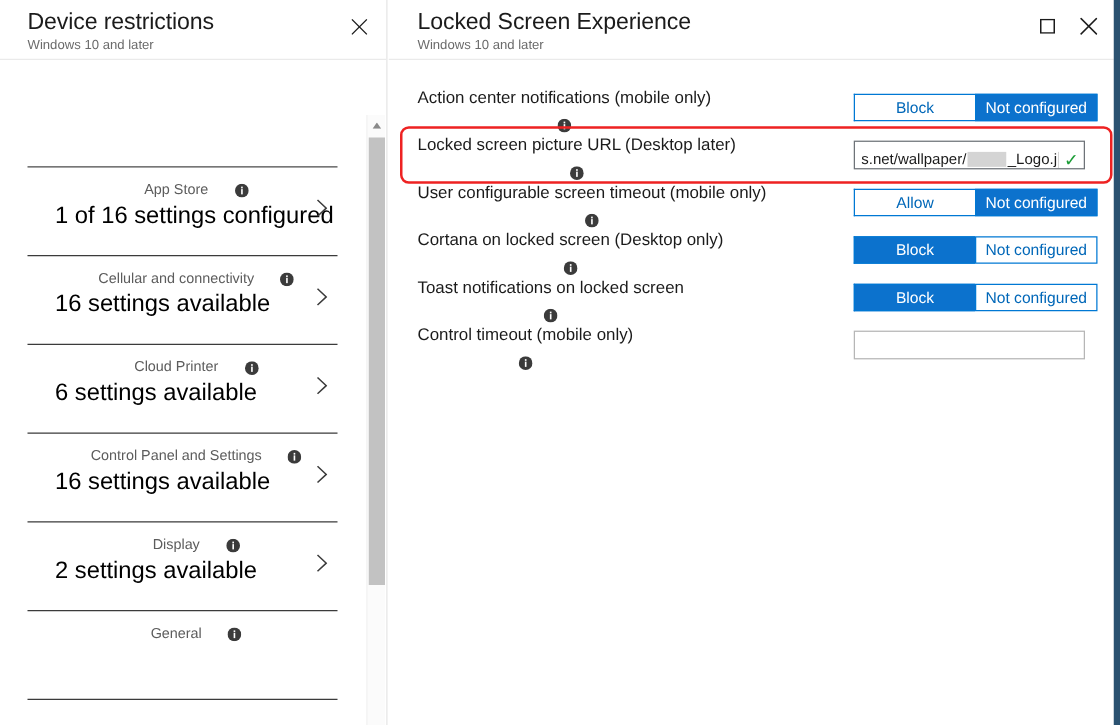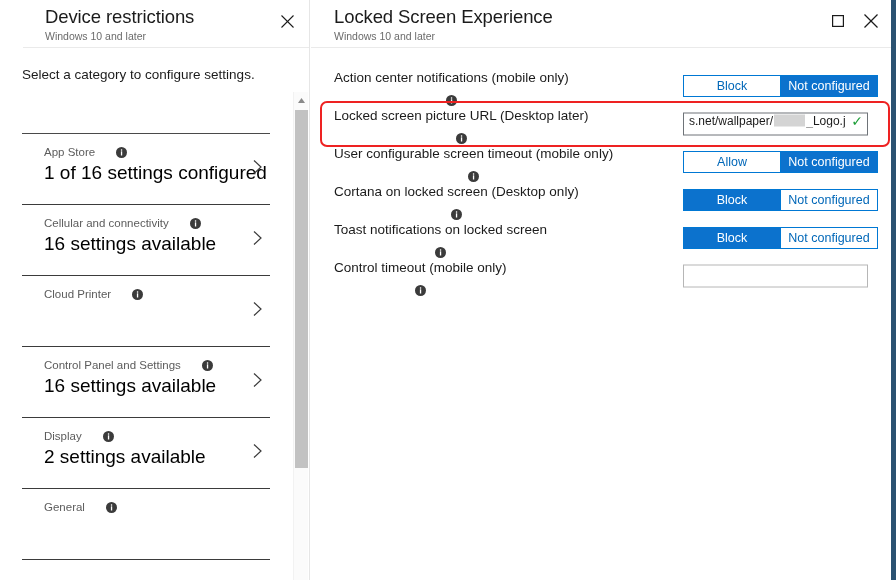--- a/index.html
+++ b/index.html
@@ -30,21 +30,20 @@
     position: absolute; left: 0; top: 0;
     width: 310px; height: 580px;
     background: #ffffff;
     border-right: 1px solid #e6e6e6;
   }
   .lp-header {
     position: relative;
     height: 48px;
     border-bottom: 1px solid #eaeaea;
     padding: 6px 0 0 22px;
-    margin-left: 23px;
   }
   .lp-title {
     font-size: 18.5px;
     font-weight: 400;
     color: #1b1b1b;
     letter-spacing: -0.1px;
     line-height: 22px;
   }
   .lp-sub {
     font-size: 10.5px;
@@ -92,20 +91,21 @@
     margin-left: 22px;
     cursor: pointer;
   }
   .cat-name {
     font-size: 11.5px;
     color: #5c5c5c;
     line-height: 15px;
     display: flex;
     align-items: center;
     gap: 21px;
+    justify-content: center;
   }
   .cat-count {
     font-size: 19px;
     color: #000000;
     line-height: 20px;
     margin-top: 3px;
   }
   .cat-chev {
     position: absolute;
     right: 8px; top: 50%;
@@ -228,21 +228,21 @@
   .text-input {
     position: absolute;
     left: 372px;
     top: 50%;
     transform: translateY(-50%);
     width: 185px;
     height: 23px;
     background: #ffffff;
     border: 1px solid #6e7378;
     display: flex;
-    align-items: flex-start;
+    align-items: flex-end;
     padding: 0 4px 0 5px;
     cursor: text;
     overflow: hidden;
   }
   .text-input.plain { border: 1px solid #b6b6b6; }
   .ti-text {
     font-size: 12px;
     color: #1b1b1b;
     white-space: nowrap;
     display: flex;
@@ -295,21 +295,20 @@
       <div class="lp-sub">Windows 10 and later</div>
       <div class="lp-close">
         <svg width="13" height="13" viewBox="0 0 13 13">
           <line x1="0.5" y1="0.5" x2="12.5" y2="12.5" stroke="#1b1b1b" stroke-width="1.1"></line>
           <line x1="12.5" y1="0.5" x2="0.5" y2="12.5" stroke="#1b1b1b" stroke-width="1.1"></line>
         </svg>
       </div>
     </div>
 
     <div class="lp-body">
-      <div class="lp-intro">Select a category to configure settings.</div>
       <div class="lp-intro-rule"></div>
 
       <div class="cat-list" id="cat-list">
           <div class="cat-item">
             <div class="cat-name">
               <span>App Store</span>
               <span class="info-ico"><svg width="11" height="11" viewBox="0 0 11 11">
                   <circle cx="5.5" cy="5.5" r="5.5" fill="#3b3b3b"></circle>
                   <rect x="4.9" y="4.3" width="1.3" height="4.2" fill="#ffffff"></rect>
                   <rect x="4.9" y="2.3" width="1.3" height="1.4" fill="#ffffff"></rect>
@@ -336,20 +335,21 @@
           </div>
           <div class="cat-item">
             <div class="cat-name">
               <span>Cloud Printer</span>
               <span class="info-ico"><svg width="11" height="11" viewBox="0 0 11 11">
                   <circle cx="5.5" cy="5.5" r="5.5" fill="#3b3b3b"></circle>
                   <rect x="4.9" y="4.3" width="1.3" height="4.2" fill="#ffffff"></rect>
                   <rect x="4.9" y="2.3" width="1.3" height="1.4" fill="#ffffff"></rect>
                 </svg></span>
             </div>
+            <div class="cat-count">6 settings available</div>
             <span class="cat-chev"><svg width="9" height="15" viewBox="0 0 9 15">
                 <polyline points="1,1 8,7.5 1,14" fill="none" stroke="#3b3b3b" stroke-width="1.2"></polyline>
               </svg></span>
           </div>
           <div class="cat-item">
             <div class="cat-name">
               <span>Control Panel and Settings</span>
               <span class="info-ico"><svg width="11" height="11" viewBox="0 0 11 11">
                   <circle cx="5.5" cy="5.5" r="5.5" fill="#3b3b3b"></circle>
                   <rect x="4.9" y="4.3" width="1.3" height="4.2" fill="#ffffff"></rect>

